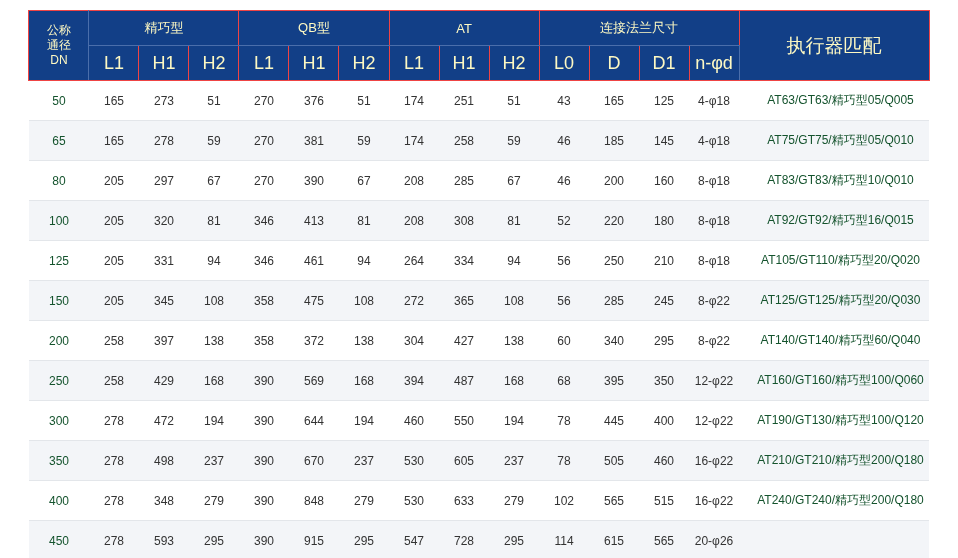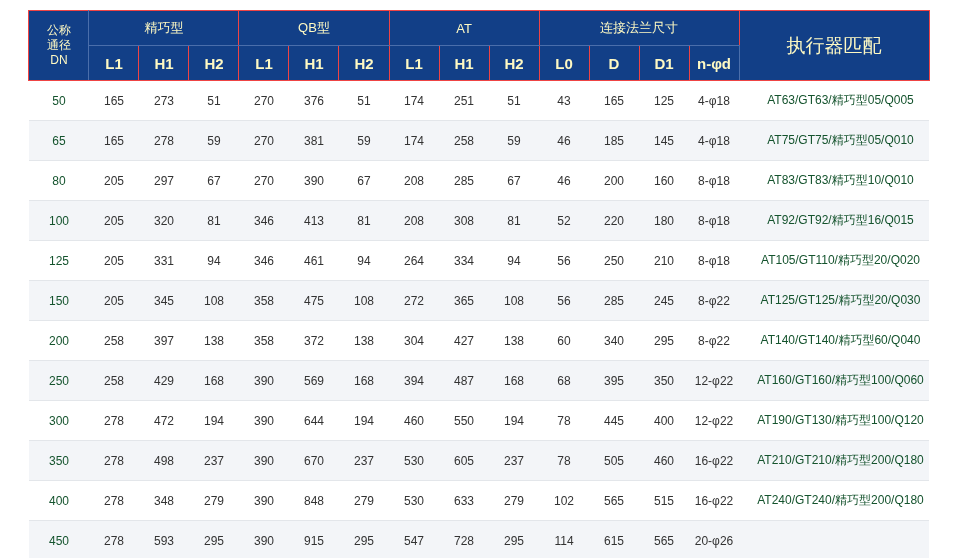--- a/index.html
+++ b/index.html
@@ -29,23 +29,22 @@
     font-weight: normal;
     border: 1px solid #ef4444;
     margin-top: 12px;
   }
   .grp-head {
     font-size: 13px;
     height: 32px;
     border-bottom: 1px solid #4a6eab;
   }
   .sub-head {
-    font-size: 15px;
+    font-size: 18px;
     height: 32px;
-    font-weight: bold;
   }
   .dn-head {
     font-size: 12px;
     line-height: 15px;
     border-right: 1px solid #4a6eab;
   }
   .act-head {
     font-size: 19px;
     border-left: 1px solid #4a6eab;
   }

